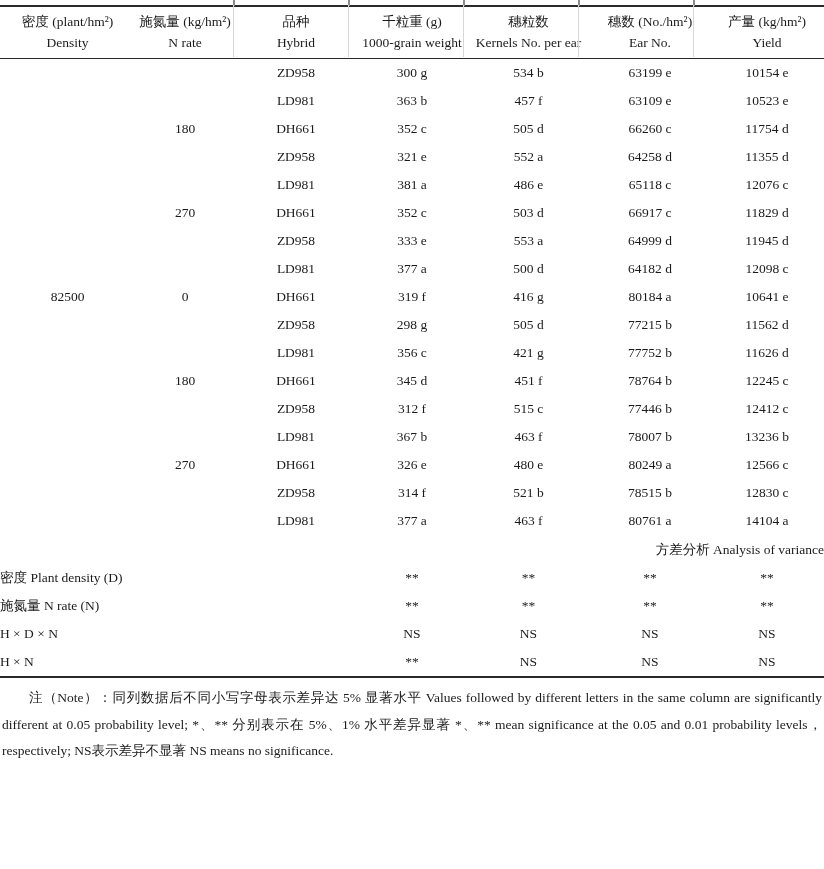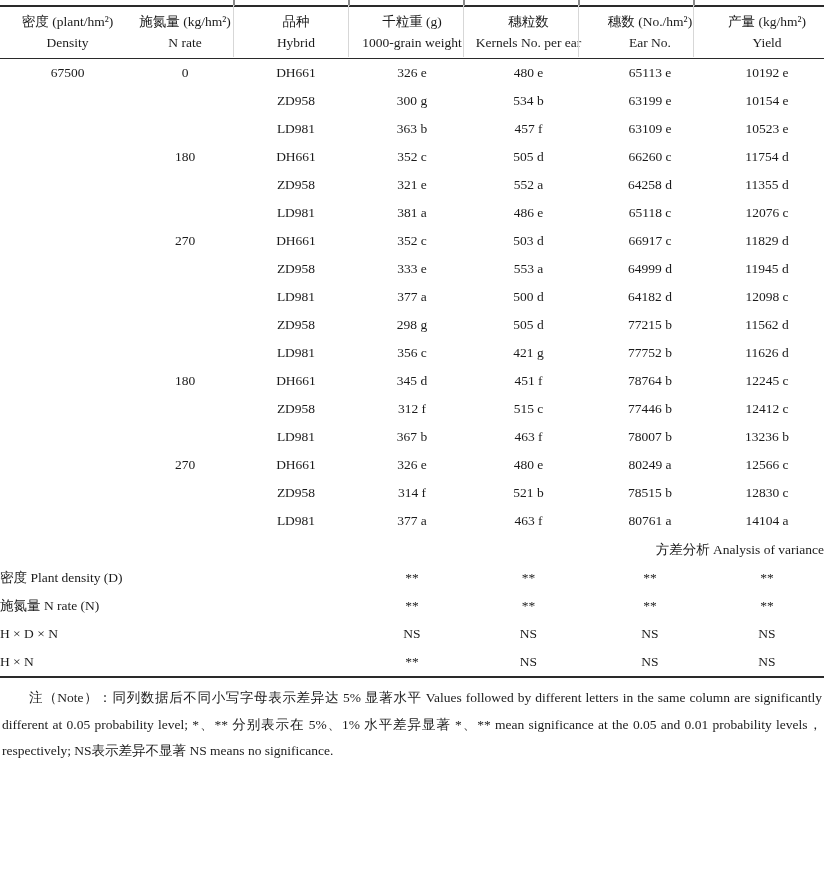--- a/index.html
+++ b/index.html
@@ -119,29 +119,20 @@
           <span class="line">Ear No.</span>
         </th>
         <th>
           <span class="line">产量 (kg/hm²)</span>
           <span class="line">Yield</span>
         </th>
       </tr>
     </thead>
     <tbody id="data-rows">
         <tr>
-          <td>67500</td>
-          <td>0</td>
-          <td>DH661</td>
-          <td>326 e</td>
-          <td>480 e</td>
-          <td>65113 e</td>
-          <td>10192 e</td>
-        </tr>
-        <tr>
           <td></td>
           <td></td>
           <td>ZD958</td>
           <td>300 g</td>
           <td>534 b</td>
           <td>63199 e</td>
           <td>10154 e</td>
         </tr>
         <tr>
           <td></td>
@@ -200,20 +191,29 @@
         <tr>
           <td></td>
           <td></td>
           <td>LD981</td>
           <td>377 a</td>
           <td>500 d</td>
           <td>64182 d</td>
           <td>12098 c</td>
         </tr>
         <tr>
+          <td>82500</td>
+          <td>0</td>
+          <td>DH661</td>
+          <td>319 f</td>
+          <td>416 g</td>
+          <td>80184 a</td>
+          <td>10641 e</td>
+        </tr>
+        <tr>
           <td></td>
           <td></td>
           <td>ZD958</td>
           <td>298 g</td>
           <td>505 d</td>
           <td>77215 b</td>
           <td>11562 d</td>
         </tr>
         <tr>
           <td></td>

